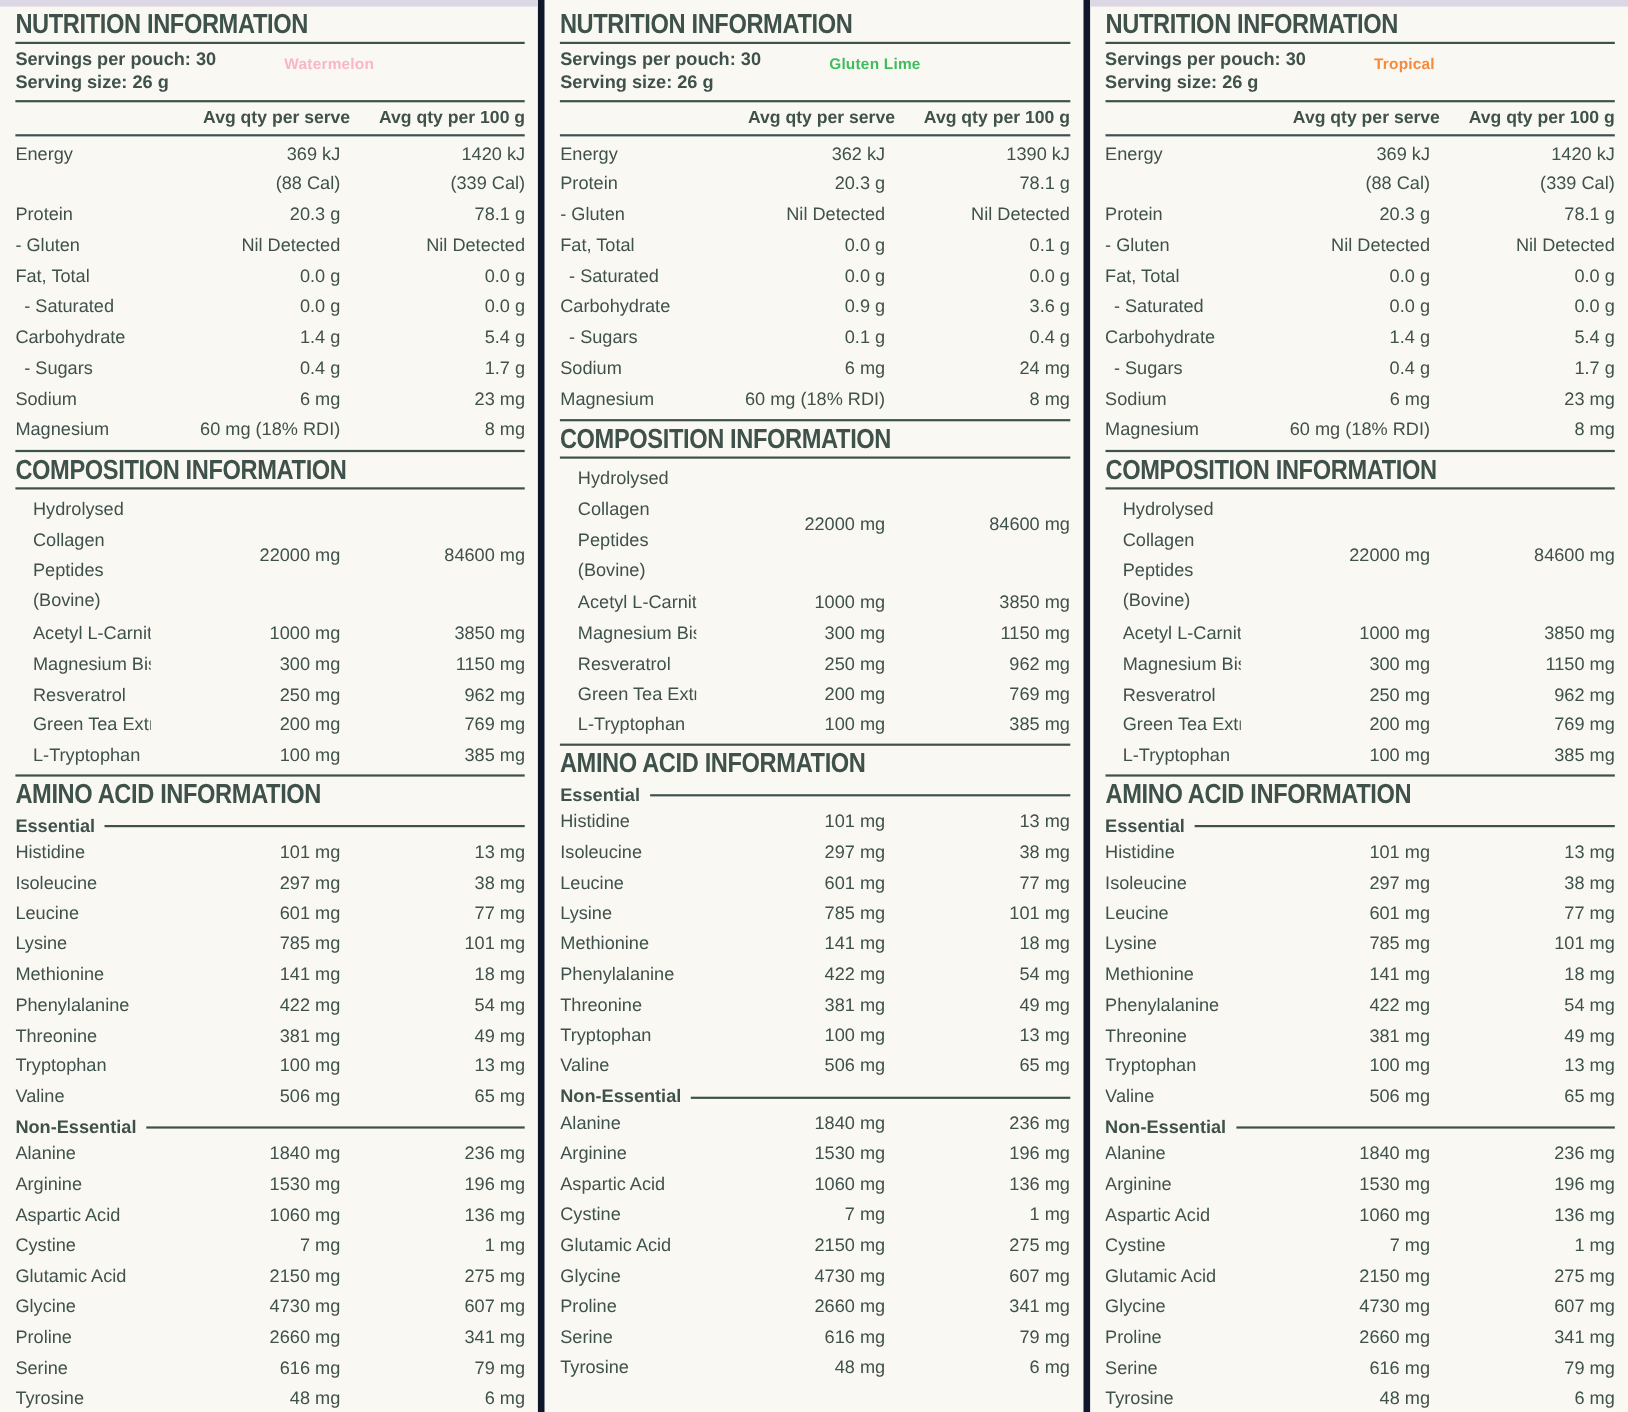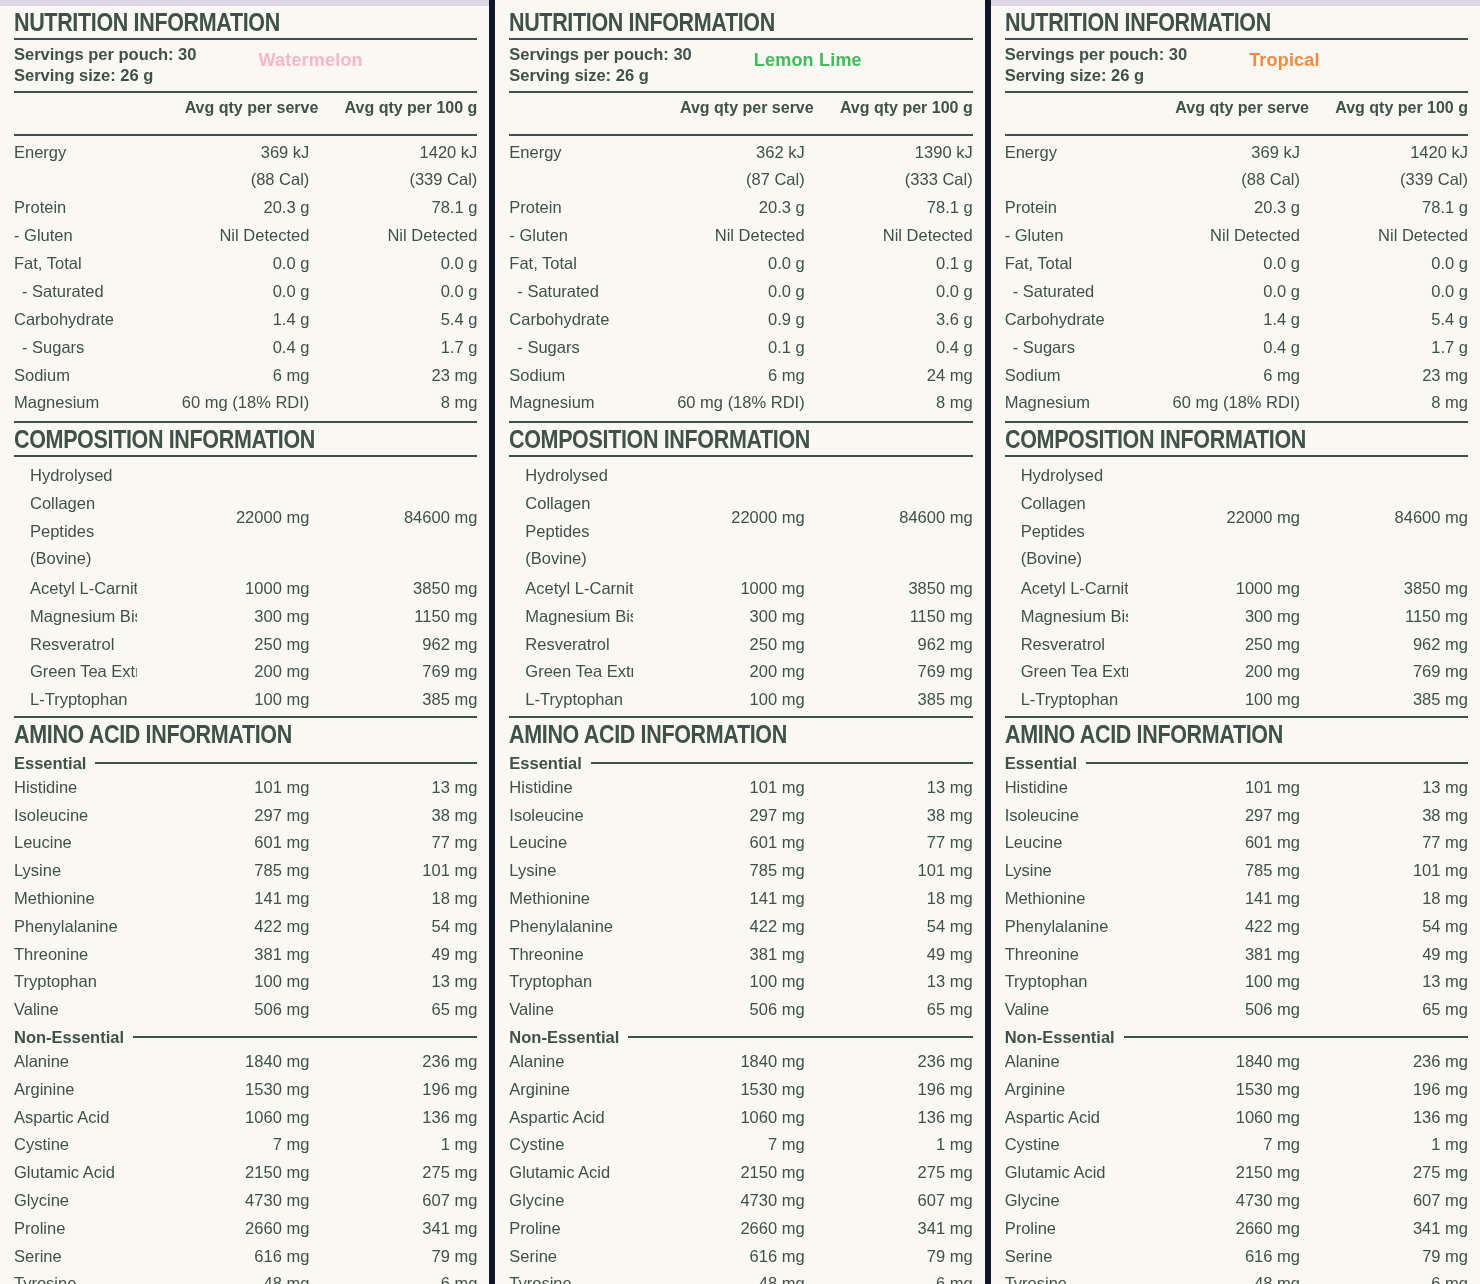--- a/index.html
+++ b/index.html
@@ -69,32 +69,32 @@
     padding: 4px 0 5px 0;
   }
   .serving-lines {
     font-size: 16.5px;
     font-weight: 700;
     line-height: 1.26;
     color: #3f514b;
   }
   .flavour {
     margin-left: 62px;
-    font-size: 18px;
+    font-size: 14px;
     font-weight: 700;
     line-height: 1.15;
     padding-top: 6px;
     letter-spacing: 0.2px;
   }
 
   
   .colhead {
     display: flex;
     align-items: center;
-    padding: 6px 0 17px 0;
+    padding: 6px 0 5px 0;
     font-size: 16px;
     font-weight: 700;
   }
   .colhead .lbl { flex: 1 1 auto; }
   .colhead .c1, .colhead .c2 {
     text-align: right;
     white-space: nowrap;
   }
   .colhead .c1 { width: 172px; }
   .colhead .c2 { width: 159px; }
@@ -372,39 +372,34 @@
       </div>
     </div>
     <div class="panel no-top-strip">
       <div class="sec-head">NUTRITION INFORMATION</div>
       <hr class="rule-med">
       <div class="serving-row">
         <div class="serving-lines">
           <div>Servings per pouch: 30</div>
           <div>Serving size: 26 g</div>
         </div>
-        <div class="flavour" style="color: rgb(61, 189, 92);">Lemon Lime</div>
+        <div class="flavour" style="color: rgb(61, 189, 92);">Gluten Lime</div>
       </div>
       <hr class="rule-med">
       <div class="colhead">
         <div class="lbl"></div>
         <div class="c1">Avg qty per serve</div>
         <div class="c2">Avg qty per 100 g</div>
       </div>
       <hr class="rule-med">
       <div class="rows-nutrition">
         <div class="row">
           <div class="lbl">Energy</div>
           <div class="c1">362 kJ</div>
           <div class="c2">1390 kJ</div>
-        </div>
-        <div class="row">
-          <div class="lbl"></div>
-          <div class="c1">(87 Cal)</div>
-          <div class="c2">(333 Cal)</div>
         </div>
         <div class="row">
           <div class="lbl">Protein</div>
           <div class="c1">20.3 g</div>
           <div class="c2">78.1 g</div>
         </div>
         <div class="row">
           <div class="lbl">- Gluten</div>
           <div class="c1">Nil Detected</div>
           <div class="c2">Nil Detected</div>

